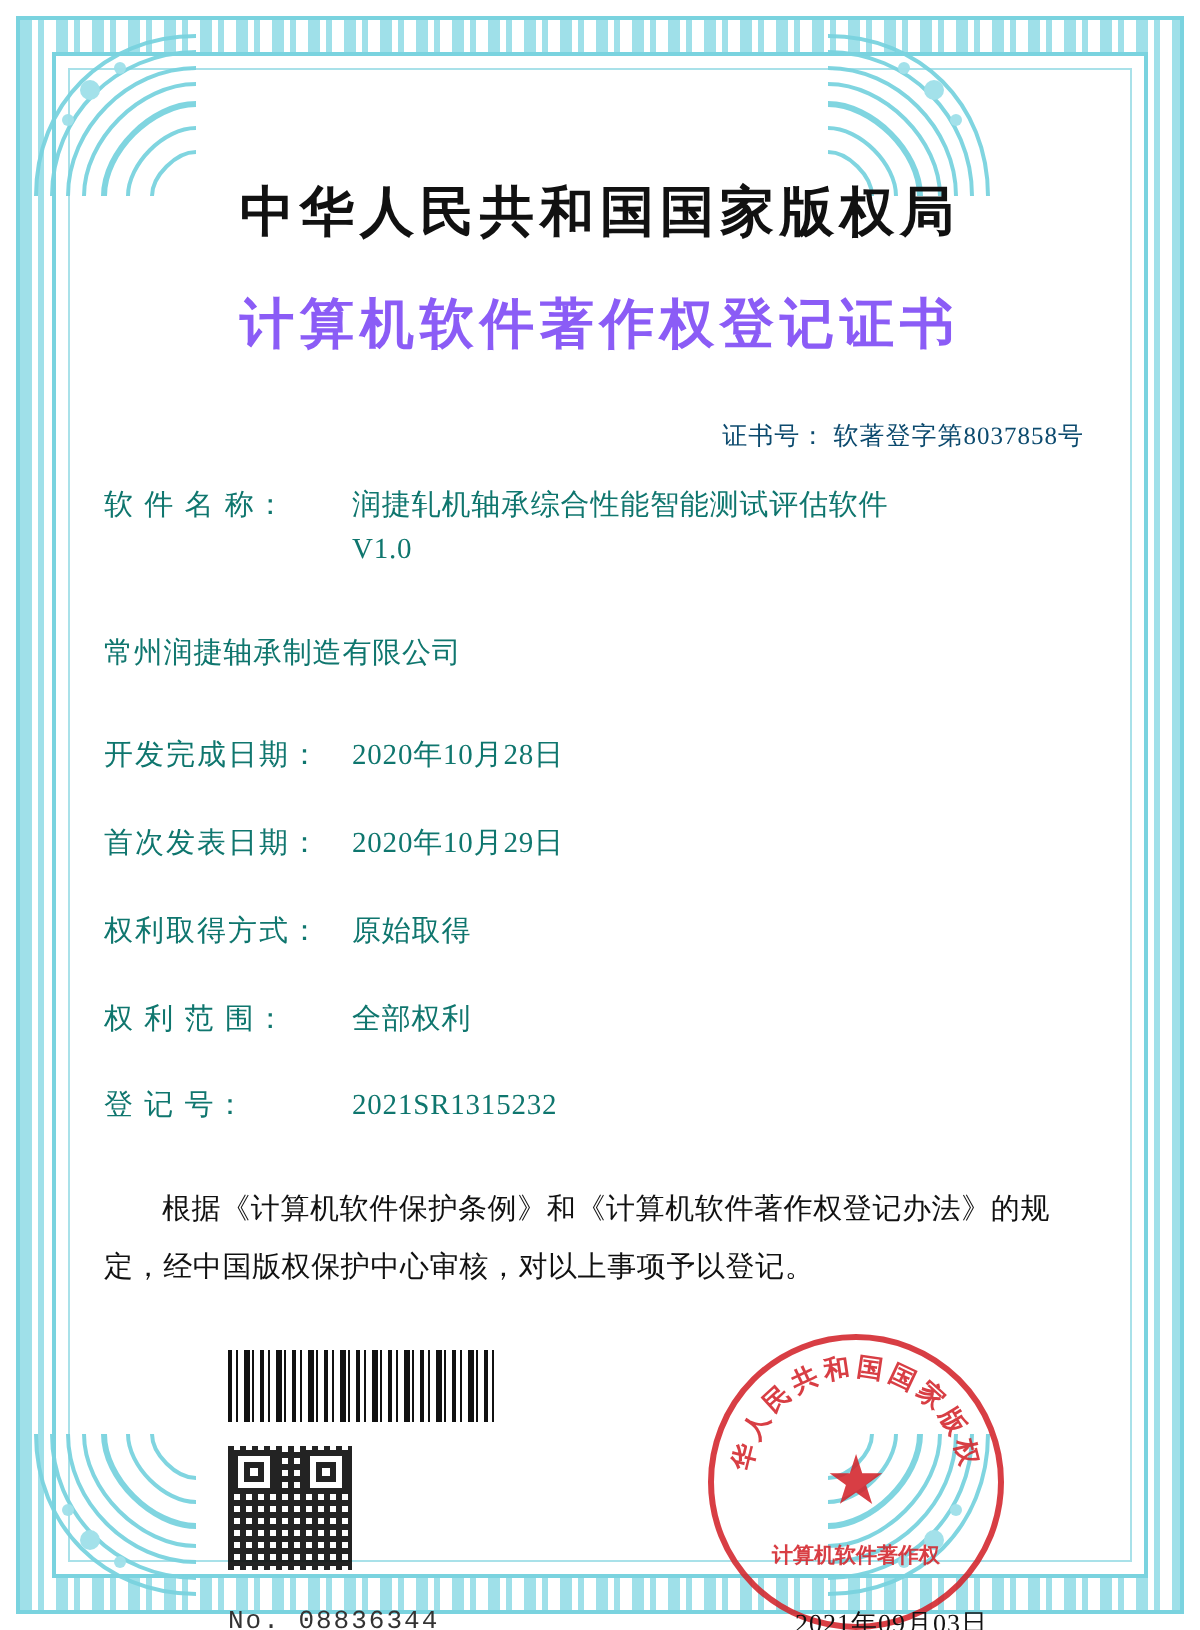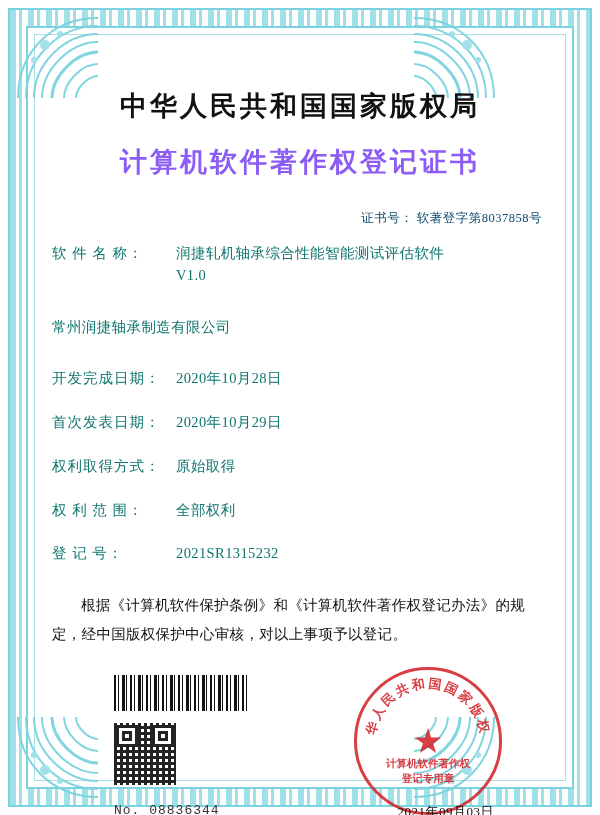--- a/index.html
+++ b/index.html
@@ -391,21 +391,20 @@
           <defs>
             <path id="sealArc" d="M 18 71 A 53 53 0 0 1 124 71"></path>
           </defs>
           <text text-anchor="middle">
             <textPath href="#sealArc" startOffset="50%">中华人民共和国国家版权局</textPath>
           </text>
         </svg>
         <div class="star">★</div>
         <div class="inner-text">
           <div>计算机软件著作权</div>
-          <div>登记专用章</div>
         </div>
       </div>
 
       <div class="footer">
         <div class="no">No. 08836344</div>
         <div class="date">2021年09月03日</div>
       </div>
     </div>
 
   </div>

